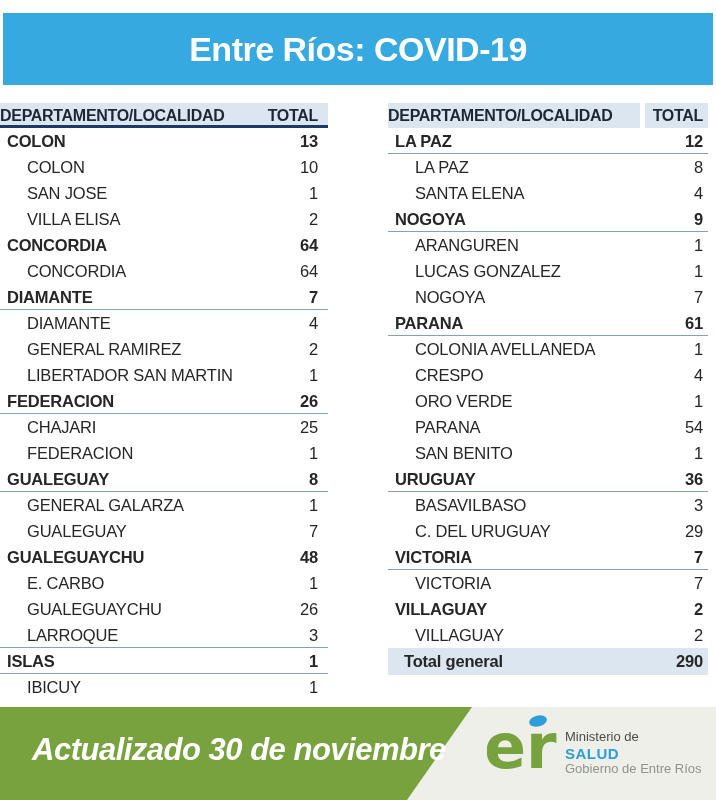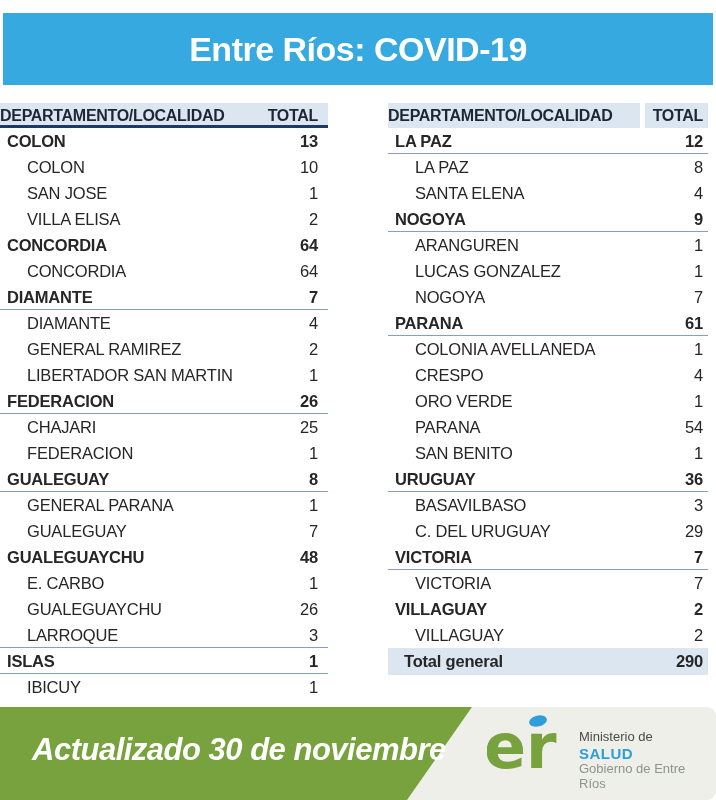--- a/index.html
+++ b/index.html
@@ -45,36 +45,35 @@
   .row.loc .lbl { padding-left:27px; font-weight:normal; }
   .row.loc .val { font-weight:normal; }
   .row.bline { border-bottom:1.5px solid #85a0bc; }
   .row.total { background:#dce6f1; height:27px; line-height:27px; }
   .row.total .lbl { padding-left:16px; }
 
   
   .footer {
     position:absolute; left:0; top:707px; width:716px; height:93px;
     background:#edefe8;
-    border-radius:9px;
   }
   .green-band {
     position:absolute; left:0; top:0; width:480px; height:100%;
     background:#78a23e;
     clip-path:polygon(0 0, 472px 0, 407px 100%, 0 100%);
   }
   .updated {
     position:absolute; left:32px; top:25px;
     color:#ffffff; font-size:31px; font-weight:bold; font-style:italic;
     letter-spacing:-0.5px;
   }
   .logo-block { position:absolute; left:487px; top:7px; width:222px; }
   .logo-row { display:flex; align-items:flex-start; }
   .er-logo { width:72px; height:64px; flex:0 0 auto; }
-  .ministry { margin-left:20px; margin-top:16px; line-height:1.15; }
+  .ministry { margin-left:6px; margin-top:16px; line-height:1.15; }
   .m1 { font-size:13px; color:#4c4c46; }
   .m2 { font-size:15px; font-weight:bold; color:#2e9ed8; letter-spacing:0.5px; }
   .m3 { font-size:13px; color:#8e948b; }
   .sub-bar {
     margin-top:4px; width:222px; height:17px; line-height:17px;
     background:#78a23e; color:#ffffff; text-align:center;
     font-size:8.5px; font-weight:bold; letter-spacing:-0.1px;
   }
 </style>
 </head>
@@ -142,21 +141,21 @@
         </div>
         <div class="row loc">
           <span class="lbl">FEDERACION</span>
           <span class="val">1</span>
         </div>
         <div class="row dept bline">
           <span class="lbl">GUALEGUAY</span>
           <span class="val">8</span>
         </div>
         <div class="row loc">
-          <span class="lbl">GENERAL PARANA</span>
+          <span class="lbl">GENERAL GALARZA</span>
           <span class="val">1</span>
         </div>
         <div class="row loc">
           <span class="lbl">GUALEGUAY</span>
           <span class="val">7</span>
         </div>
         <div class="row dept">
           <span class="lbl">GUALEGUAYCHU</span>
           <span class="val">48</span>
         </div>

